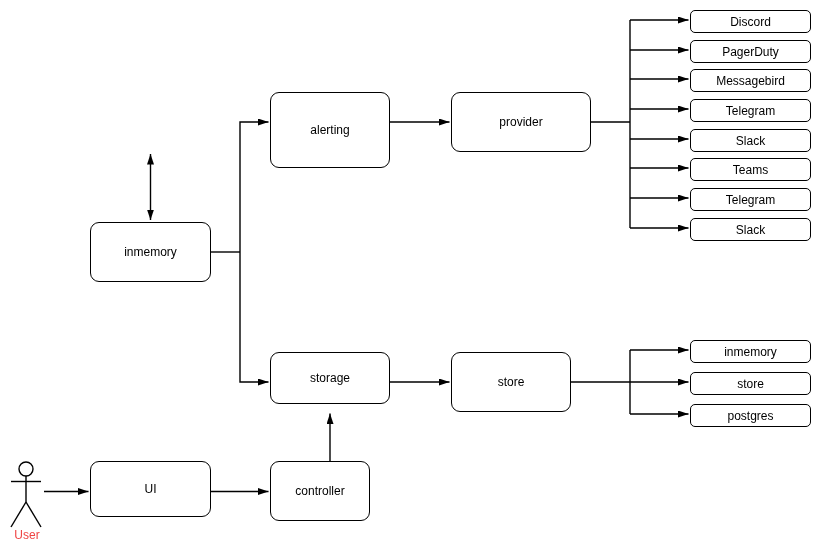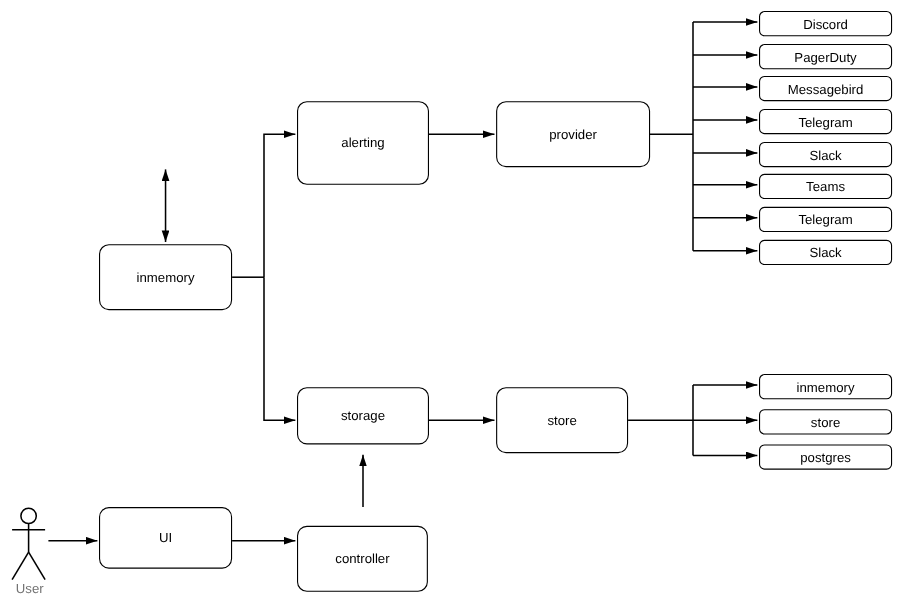--- a/index.html
+++ b/index.html
@@ -10,21 +10,21 @@
   #wires{position:absolute;left:0;top:0;width:822px;height:554px;z-index:0;}
   .node{
     position:absolute;box-sizing:border-box;background:#ffffff;
     border:1.4px solid #000000;display:flex;align-items:center;justify-content:center;
     font-size:12px;color:#000000;z-index:1;white-space:nowrap;
   }
   .large{border-radius:9px;}
   .small{left:690px;width:121px;height:23px;border-radius:5px;}
   #actor-label{
     position:absolute;left:8px;top:528px;width:38px;text-align:center;
-    font-size:12px;color:#737373;z-index:1;
+    font-size:12px;color:#ef4444;z-index:1;
   }
 </style>
 </head>
 <body>
 
 <div id="canvas">
 
   <svg id="wires" viewBox="0 0 822 554" xmlns="http://www.w3.org/2000/svg">
     <defs>
       <marker id="arrowEnd" markerWidth="11" markerHeight="8" refX="10.5" refY="3.5" orient="auto-start-reverse" markerUnits="userSpaceOnUse">
@@ -92,21 +92,21 @@
   </div>
   <div class="node large" style="left:270px;top:352px;width:120px;height:52px">
     <span>storage</span>
   </div>
   <div class="node large" style="left:451px;top:352px;width:120px;height:60px">
     <span>store</span>
   </div>
   <div class="node large" style="left:90px;top:461px;width:121px;height:56px">
     <span>UI</span>
   </div>
-  <div class="node large" style="left:270px;top:478px;width:119px;height:60px">
+  <div class="node large" style="left:270px;top:461px;width:100px;height:60px">
     <span>controller</span>
   </div>
 
   <div class="node small" style="top:10px">
     <span>Discord</span>
   </div>
   <div class="node small" style="top:40px">
     <span>PagerDuty</span>
   </div>
   <div class="node small" style="top:69px">

